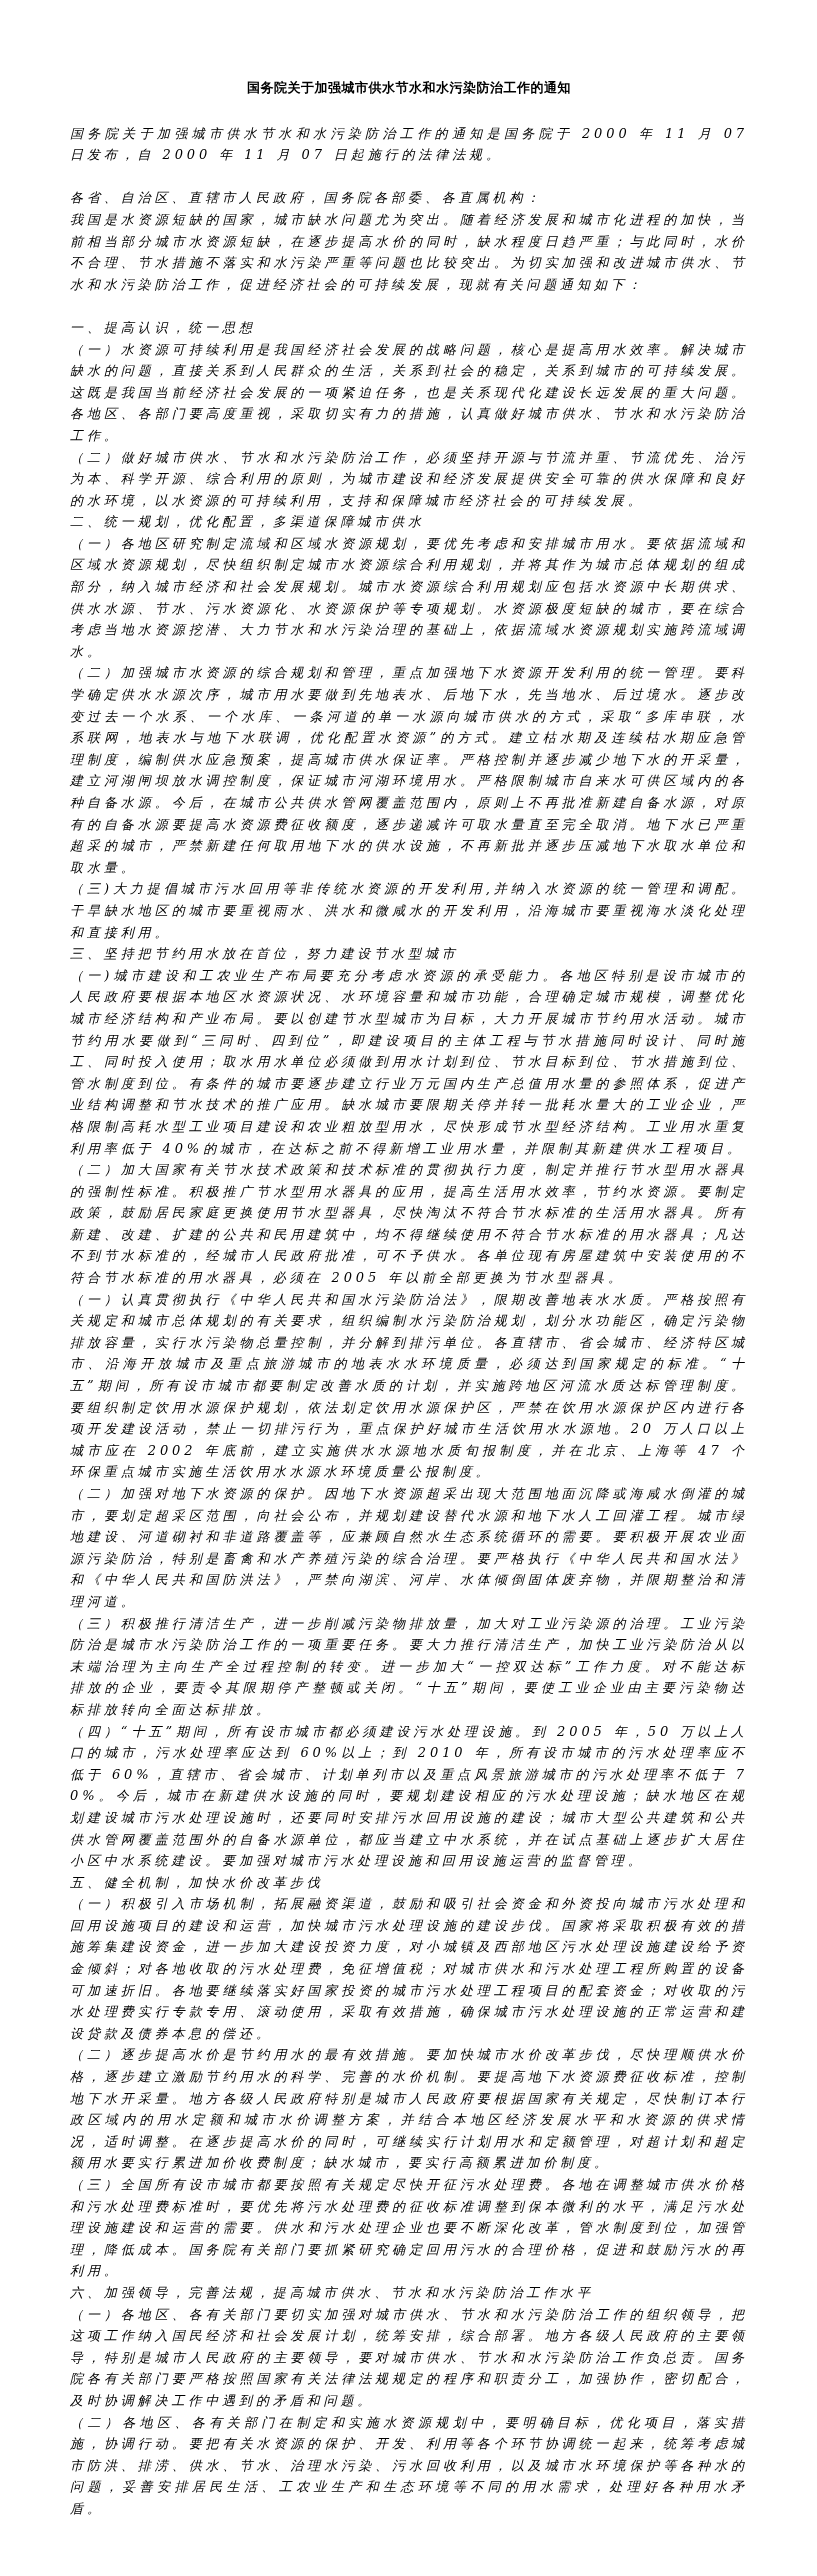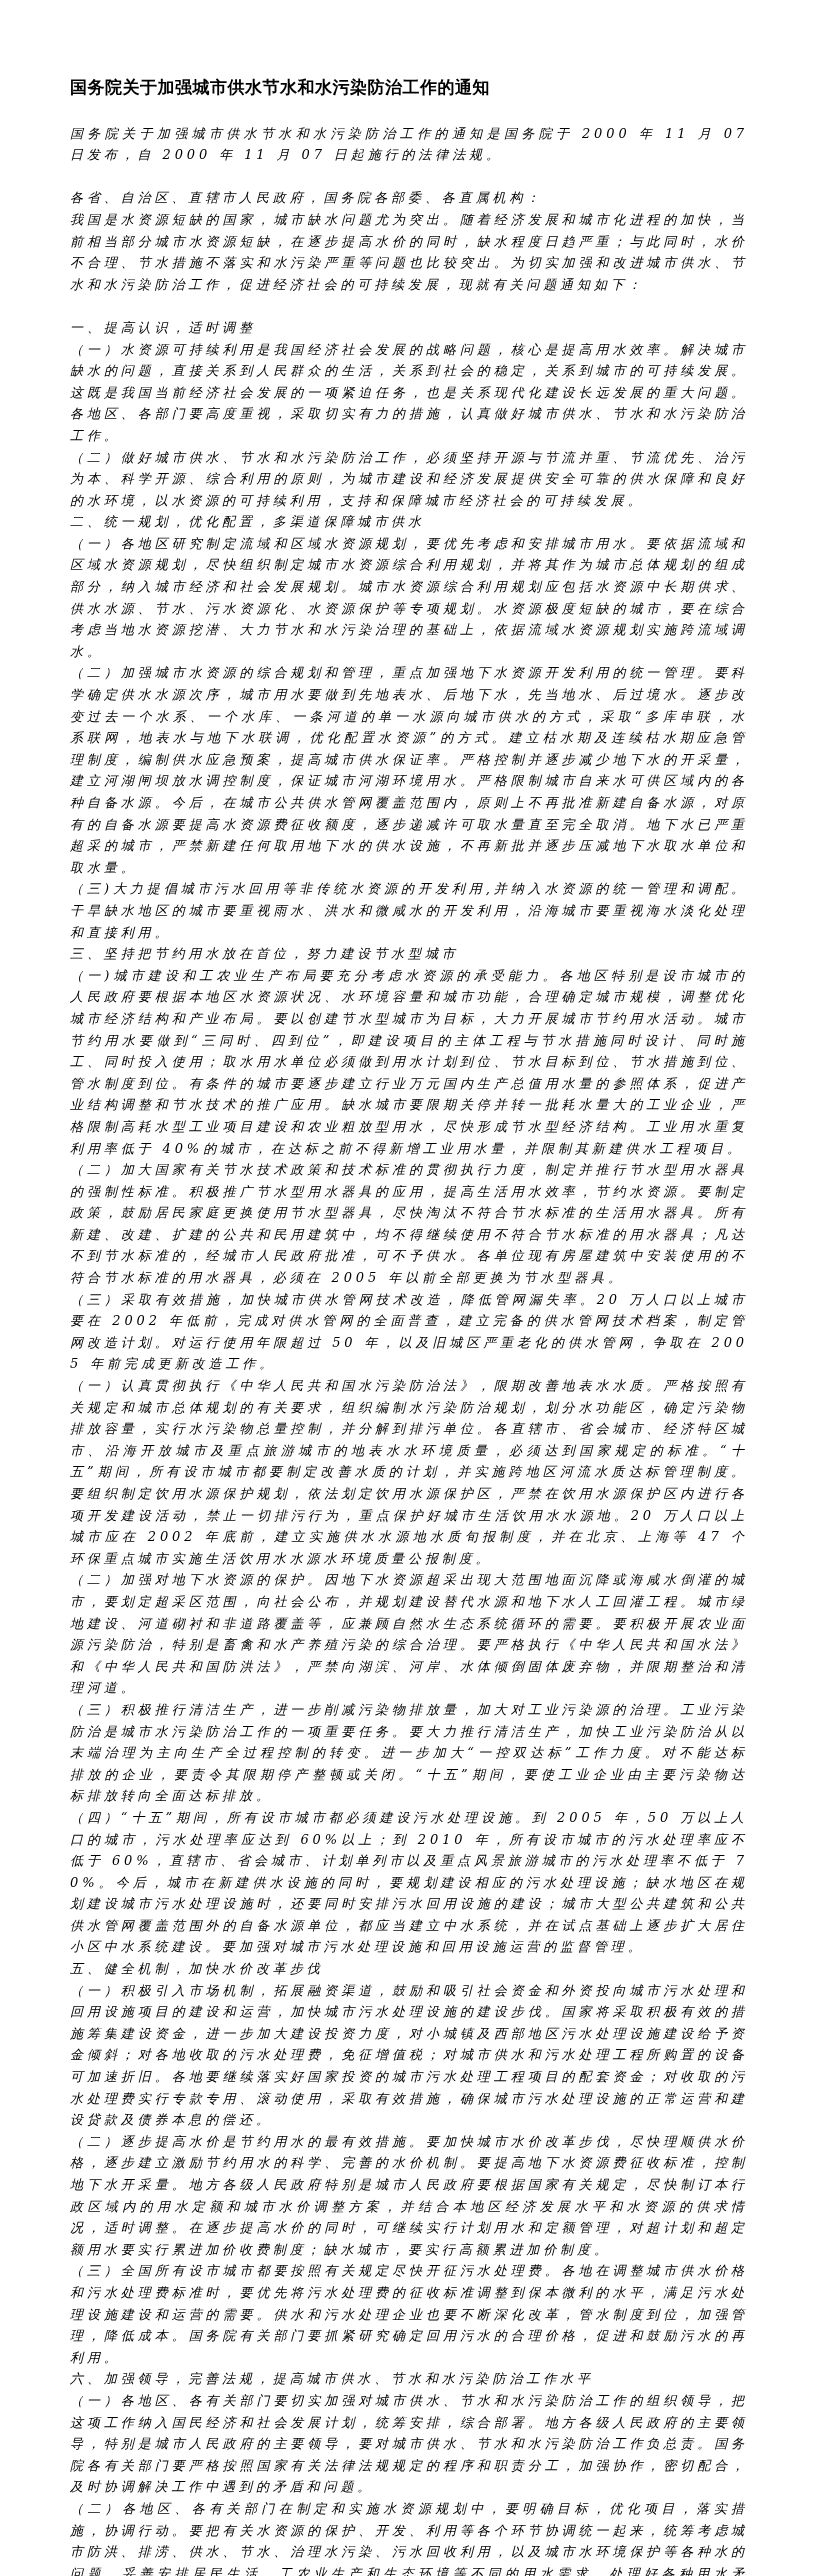--- a/index.html
+++ b/index.html
@@ -13,22 +13,23 @@
     font-family: "DejaVu Serif", "Liberation Serif", serif;
     color: #000000;
   }
   .page {
     width: 678px;
     margin: 0 auto;
     padding-top: 77px;
     padding-bottom: 72px;
   }
   .doc-title {
-    font-size: 17px;
+    font-size: 13px;
     font-weight: bold;
+    text-align: center;
     letter-spacing: 0.5px;
     line-height: 21.6px;
     margin: 0 0 24px 0;
   }
   p.para {
     margin: 0;
     font-size: 13px;
     line-height: 21.6px;
     letter-spacing: 3.9px;
     text-align: justify;
@@ -43,33 +44,32 @@
 </head>
 <body>
 
 <div class="page">
   <h1 class="doc-title">国务院关于加强城市供水节水和水污染防治工作的通知</h1>
 
   <p class="para gap-after">国务院关于加强城市供水节水和水污染防治工作的通知是国务院于 2000 年 11 月 07 日发布，自 2000 年 11 月 07 日起施行的法律法规。</p>
   <p class="para">各省、自治区、直辖市人民政府，国务院各部委、各直属机构：</p>
   <p class="para gap-after">我国是水资源短缺的国家，城市缺水问题尤为突出。随着经济发展和城市化进程的加快，当前相当部分城市水资源短缺，在逐步提高水价的同时，缺水程度日趋严重；与此同时，水价不合理、节水措施不落实和水污染严重等问题也比较突出。为切实加强和改进城市供水、节水和水污染防治工作，促进经济社会的可持续发展，现就有关问题通知如下：</p>
 
-  <p class="para">一、提高认识，适时调整</p>
+  <p class="para">一、提高认识，统一思想</p>
   <p class="para">（一）水资源可持续利用是我国经济社会发展的战略问题，核心是提高用水效率。解决城市缺水的问题，直接关系到人民群众的生活，关系到社会的稳定，关系到城市的可持续发展。这既是我国当前经济社会发展的一项紧迫任务，也是关系现代化建设长远发展的重大问题。各地区、各部门要高度重视，采取切实有力的措施，认真做好城市供水、节水和水污染防治工作。</p>
   <p class="para">（二）做好城市供水、节水和水污染防治工作，必须坚持开源与节流并重、节流优先、治污为本、科学开源、综合利用的原则，为城市建设和经济发展提供安全可靠的供水保障和良好的水环境，以水资源的可持续利用，支持和保障城市经济社会的可持续发展。</p>
 
   <p class="para">二、统一规划，优化配置，多渠道保障城市供水</p>
   <p class="para">（一）各地区研究制定流域和区域水资源规划，要优先考虑和安排城市用水。要依据流域和区域水资源规划，尽快组织制定城市水资源综合利用规划，并将其作为城市总体规划的组成部分，纳入城市经济和社会发展规划。城市水资源综合利用规划应包括水资源中长期供求、供水水源、节水、污水资源化、水资源保护等专项规划。水资源极度短缺的城市，要在综合考虑当地水资源挖潜、大力节水和水污染治理的基础上，依据流域水资源规划实施跨流域调水。</p>
   <p class="para">（二）加强城市水资源的综合规划和管理，重点加强地下水资源开发利用的统一管理。要科学确定供水水源次序，城市用水要做到先地表水、后地下水，先当地水、后过境水。逐步改变过去一个水系、一个水库、一条河道的单一水源向城市供水的方式，采取“多库串联，水系联网，地表水与地下水联调，优化配置水资源”的方式。建立枯水期及连续枯水期应急管理制度，编制供水应急预案，提高城市供水保证率。严格控制并逐步减少地下水的开采量，建立河湖闸坝放水调控制度，保证城市河湖环境用水。严格限制城市自来水可供区域内的各种自备水源。今后，在城市公共供水管网覆盖范围内，原则上不再批准新建自备水源，对原有的自备水源要提高水资源费征收额度，逐步递减许可取水量直至完全取消。地下水已严重超采的城市，严禁新建任何取用地下水的供水设施，不再新批并逐步压减地下水取水单位和取水量。</p>
   <p class="para">（三)大力提倡城市污水回用等非传统水资源的开发利用,并纳入水资源的统一管理和调配。干旱缺水地区的城市要重视雨水、洪水和微咸水的开发利用，沿海城市要重视海水淡化处理和直接利用。</p>
 
   <p class="para">三、坚持把节约用水放在首位，努力建设节水型城市</p>
   <p class="para">（一)城市建设和工农业生产布局要充分考虑水资源的承受能力。各地区特别是设市城市的人民政府要根据本地区水资源状况、水环境容量和城市功能，合理确定城市规模，调整优化城市经济结构和产业布局。要以创建节水型城市为目标，大力开展城市节约用水活动。城市节约用水要做到“三同时、四到位”，即建设项目的主体工程与节水措施同时设计、同时施工、同时投入使用；取水用水单位必须做到用水计划到位、节水目标到位、节水措施到位、管水制度到位。有条件的城市要逐步建立行业万元国内生产总值用水量的参照体系，促进产业结构调整和节水技术的推广应用。缺水城市要限期关停并转一批耗水量大的工业企业，严格限制高耗水型工业项目建设和农业粗放型用水，尽快形成节水型经济结构。工业用水重复利用率低于 40%的城市，在达标之前不得新增工业用水量，并限制其新建供水工程项目。</p>
   <p class="para">（二）加大国家有关节水技术政策和技术标准的贯彻执行力度，制定并推行节水型用水器具的强制性标准。积极推广节水型用水器具的应用，提高生活用水效率，节约水资源。要制定政策，鼓励居民家庭更换使用节水型器具，尽快淘汰不符合节水标准的生活用水器具。所有新建、改建、扩建的公共和民用建筑中，均不得继续使用不符合节水标准的用水器具；凡达不到节水标准的，经城市人民政府批准，可不予供水。各单位现有房屋建筑中安装使用的不符合节水标准的用水器具，必须在 2005 年以前全部更换为节水型器具。</p>
-  <p class="para">（三）采取有效措施，加快城市供水管网技术改造，降低管网漏失率。20 万人口以上城市要在 2002 年低前，完成对供水管网的全面普查，建立完备的供水管网技术档案，制定管网改造计划。对运行使用年限超过 50 年，以及旧城区严重老化的供水管网，争取在 2005 年前完成更新改造工作。</p>
 
   <p class="para">（一）认真贯彻执行《中华人民共和国水污染防治法》，限期改善地表水水质。严格按照有关规定和城市总体规划的有关要求，组织编制水污染防治规划，划分水功能区，确定污染物排放容量，实行水污染物总量控制，并分解到排污单位。各直辖市、省会城市、经济特区城市、沿海开放城市及重点旅游城市的地表水水环境质量，必须达到国家规定的标准。“十五”期间，所有设市城市都要制定改善水质的计划，并实施跨地区河流水质达标管理制度。要组织制定饮用水源保护规划，依法划定饮用水源保护区，严禁在饮用水源保护区内进行各项开发建设活动，禁止一切排污行为，重点保护好城市生活饮用水水源地。20 万人口以上城市应在 2002 年底前，建立实施供水水源地水质旬报制度，并在北京、上海等 47 个环保重点城市实施生活饮用水水源水环境质量公报制度。</p>
   <p class="para">（二）加强对地下水资源的保护。因地下水资源超采出现大范围地面沉降或海咸水倒灌的城市，要划定超采区范围，向社会公布，并规划建设替代水源和地下水人工回灌工程。城市绿地建设、河道砌衬和非道路覆盖等，应兼顾自然水生态系统循环的需要。要积极开展农业面源污染防治，特别是畜禽和水产养殖污染的综合治理。要严格执行《中华人民共和国水法》和《中华人民共和国防洪法》，严禁向湖滨、河岸、水体倾倒固体废弃物，并限期整治和清理河道。</p>
   <p class="para">（三）积极推行清洁生产，进一步削减污染物排放量，加大对工业污染源的治理。工业污染防治是城市水污染防治工作的一项重要任务。要大力推行清洁生产，加快工业污染防治从以末端治理为主向生产全过程控制的转变。进一步加大“一控双达标”工作力度。对不能达标排放的企业，要责令其限期停产整顿或关闭。“十五”期间，要使工业企业由主要污染物达标排放转向全面达标排放。</p>
   <p class="para">（四）“十五”期间，所有设市城市都必须建设污水处理设施。到 2005 年，50 万以上人口的城市，污水处理率应达到 60%以上；到 2010 年，所有设市城市的污水处理率应不低于 60%，直辖市、省会城市、计划单列市以及重点风景旅游城市的污水处理率不低于 70%。今后，城市在新建供水设施的同时，要规划建设相应的污水处理设施；缺水地区在规划建设城市污水处理设施时，还要同时安排污水回用设施的建设；城市大型公共建筑和公共供水管网覆盖范围外的自备水源单位，都应当建立中水系统，并在试点基础上逐步扩大居住小区中水系统建设。要加强对城市污水处理设施和回用设施运营的监督管理。</p>
 
   <p class="para">五、健全机制，加快水价改革步伐</p>
   <p class="para">（一）积极引入市场机制，拓展融资渠道，鼓励和吸引社会资金和外资投向城市污水处理和回用设施项目的建设和运营，加快城市污水处理设施的建设步伐。国家将采取积极有效的措施筹集建设资金，进一步加大建设投资力度，对小城镇及西部地区污水处理设施建设给予资金倾斜；对各地收取的污水处理费，免征增值税；对城市供水和污水处理工程所购置的设备可加速折旧。各地要继续落实好国家投资的城市污水处理工程项目的配套资金；对收取的污水处理费实行专款专用、滚动使用，采取有效措施，确保城市污水处理设施的正常运营和建设贷款及债券本息的偿还。</p>
   <p class="para">（二）逐步提高水价是节约用水的最有效措施。要加快城市水价改革步伐，尽快理顺供水价格，逐步建立激励节约用水的科学、完善的水价机制。要提高地下水资源费征收标准，控制地下水开采量。地方各级人民政府特别是城市人民政府要根据国家有关规定，尽快制订本行政区域内的用水定额和城市水价调整方案，并结合本地区经济发展水平和水资源的供求情况，适时调整。在逐步提高水价的同时，可继续实行计划用水和定额管理，对超计划和超定额用水要实行累进加价收费制度；缺水城市，要实行高额累进加价制度。</p>
   <p class="para">（三）全国所有设市城市都要按照有关规定尽快开征污水处理费。各地在调整城市供水价格和污水处理费标准时，要优先将污水处理费的征收标准调整到保本微利的水平，满足污水处理设施建设和运营的需要。供水和污水处理企业也要不断深化改革，管水制度到位，加强管理，降低成本。国务院有关部门要抓紧研究确定回用污水的合理价格，促进和鼓励污水的再利用。</p>

